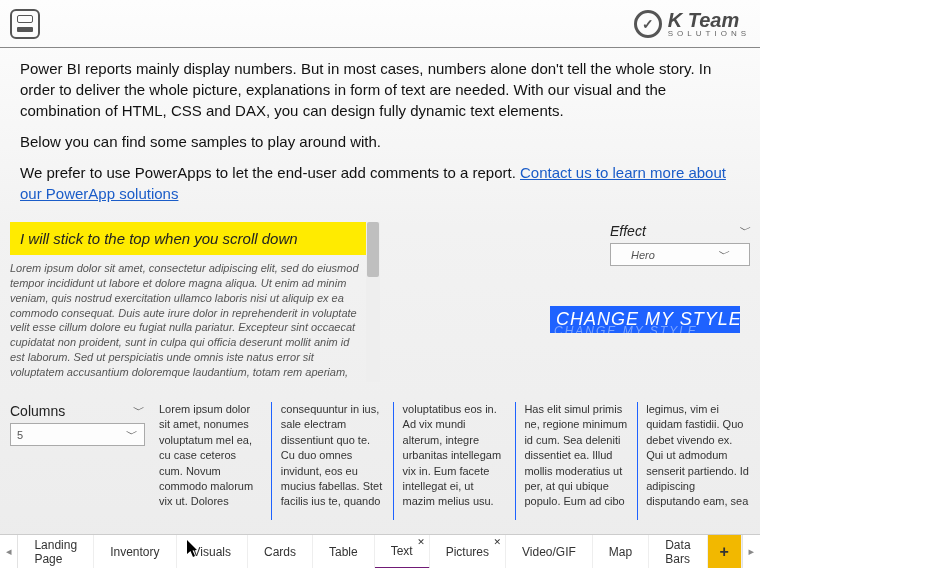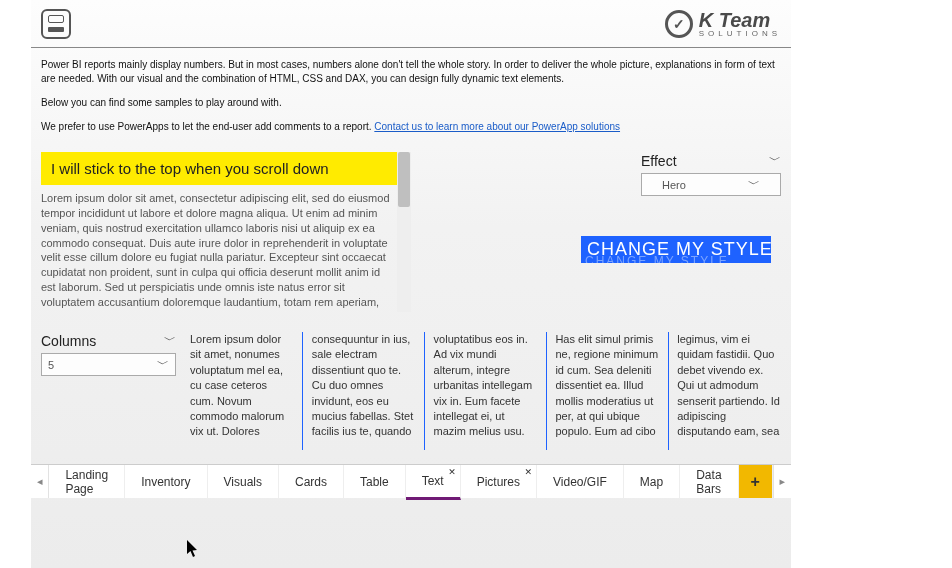--- a/index.html
+++ b/index.html
@@ -1,34 +1,34 @@
 <!DOCTYPE html>
 <html><head>
 <meta charset="utf-8">
 <style>
   * { box-sizing: border-box; }
   html, body { margin: 0; padding: 0; width: 952px; height: 568px; overflow: hidden; font-family: "Segoe UI", Arial, sans-serif; background: #fff; color: #222; }
-  .root { width: 760px; height: 568px; display: flex; flex-direction: column; background: linear-gradient(#fdfdfd, #f2f2f2 40%, #ececec); margin-left: 31px; }
+  .root { width: 760px; height: 568px; display: flex; flex-direction: column; background: linear-gradient(#fdfdfd, #f2f2f2 40%, #ececec); }
   
   .header { height: 48px; border-bottom: 1px solid #888; display: flex; align-items: center; justify-content: space-between; padding: 0 10px; }
   .app-icon { width: 30px; height: 30px; border: 2px solid #555; border-radius: 6px; position: relative; }
   .app-icon::before { content:""; position:absolute; top:4px; left:5px; right:5px; height:6px; border:1.5px solid #555; border-radius:2px;}
   .app-icon::after { content:""; position:absolute; bottom:5px; left:5px; right:5px; height:5px; background:#555; border-radius:1px;}
   .brand { display:flex; align-items:center; gap:6px; }
   .brand-logo { width:28px; height:28px; border:3px solid #555; border-radius:50%; position:relative; }
   .brand-logo::after { content:"✓"; position:absolute; inset:0; display:flex; align-items:center; justify-content:center; font-weight:bold; color:#555; font-size:14px;}
   .brand-text { display:flex; flex-direction:column; align-items:flex-start; line-height:1; }
   .brand-name { font-size:20px; font-weight:600; color:#4a4a4a; font-style:italic;}
   .brand-sub { font-size:8px; letter-spacing:4px; color:#666; }
   
-  .intro { padding: 10px 10px 4px 10px; font-size: 10px; line-height: 1.4; color:#111; }
+  .intro { padding: 10px 10px 4px 20px; font-size: 15px; line-height: 1.4; color:#111; }
   .intro p { margin: 0 0 10px 0; }
   .intro a { color: #1a5cc8; text-decoration: underline; }
   
-  .midrow { display:flex; gap: 20px; padding: 4px 10px 0 10px; height: 176px; }
+  .midrow { display:flex; gap: 20px; padding: 4px 10px 0 10px; height: 176px; font-style: italic; }
   .scroll-outer { flex: 0 0 370px; display:flex; height:160px; }
   .scroll-body { flex:1; overflow:hidden; background: transparent; }
   .sticky-banner { background:#ffeb00; padding:8px 10px; font-size:15px; }
   .lorem { padding:6px 4px 0 0; font-size:11px; color:#555; line-height:1.35; }
   .scrollbar { width:14px; background:#eee; position:relative; }
   .scrollbar-thumb { position:absolute; top:0; left:1px; right:1px; height:55px; background:#bfbfbf; border-radius:2px; }
   .spacer { flex:1; }
   .effect-panel { flex:0 0 140px; display:flex; flex-direction:column; gap:4px; padding-top:0px;}
   .effect-title-row { display:flex; align-items:center; justify-content:space-between; }
   .effect-title { font-size:14px; color:#222;}

